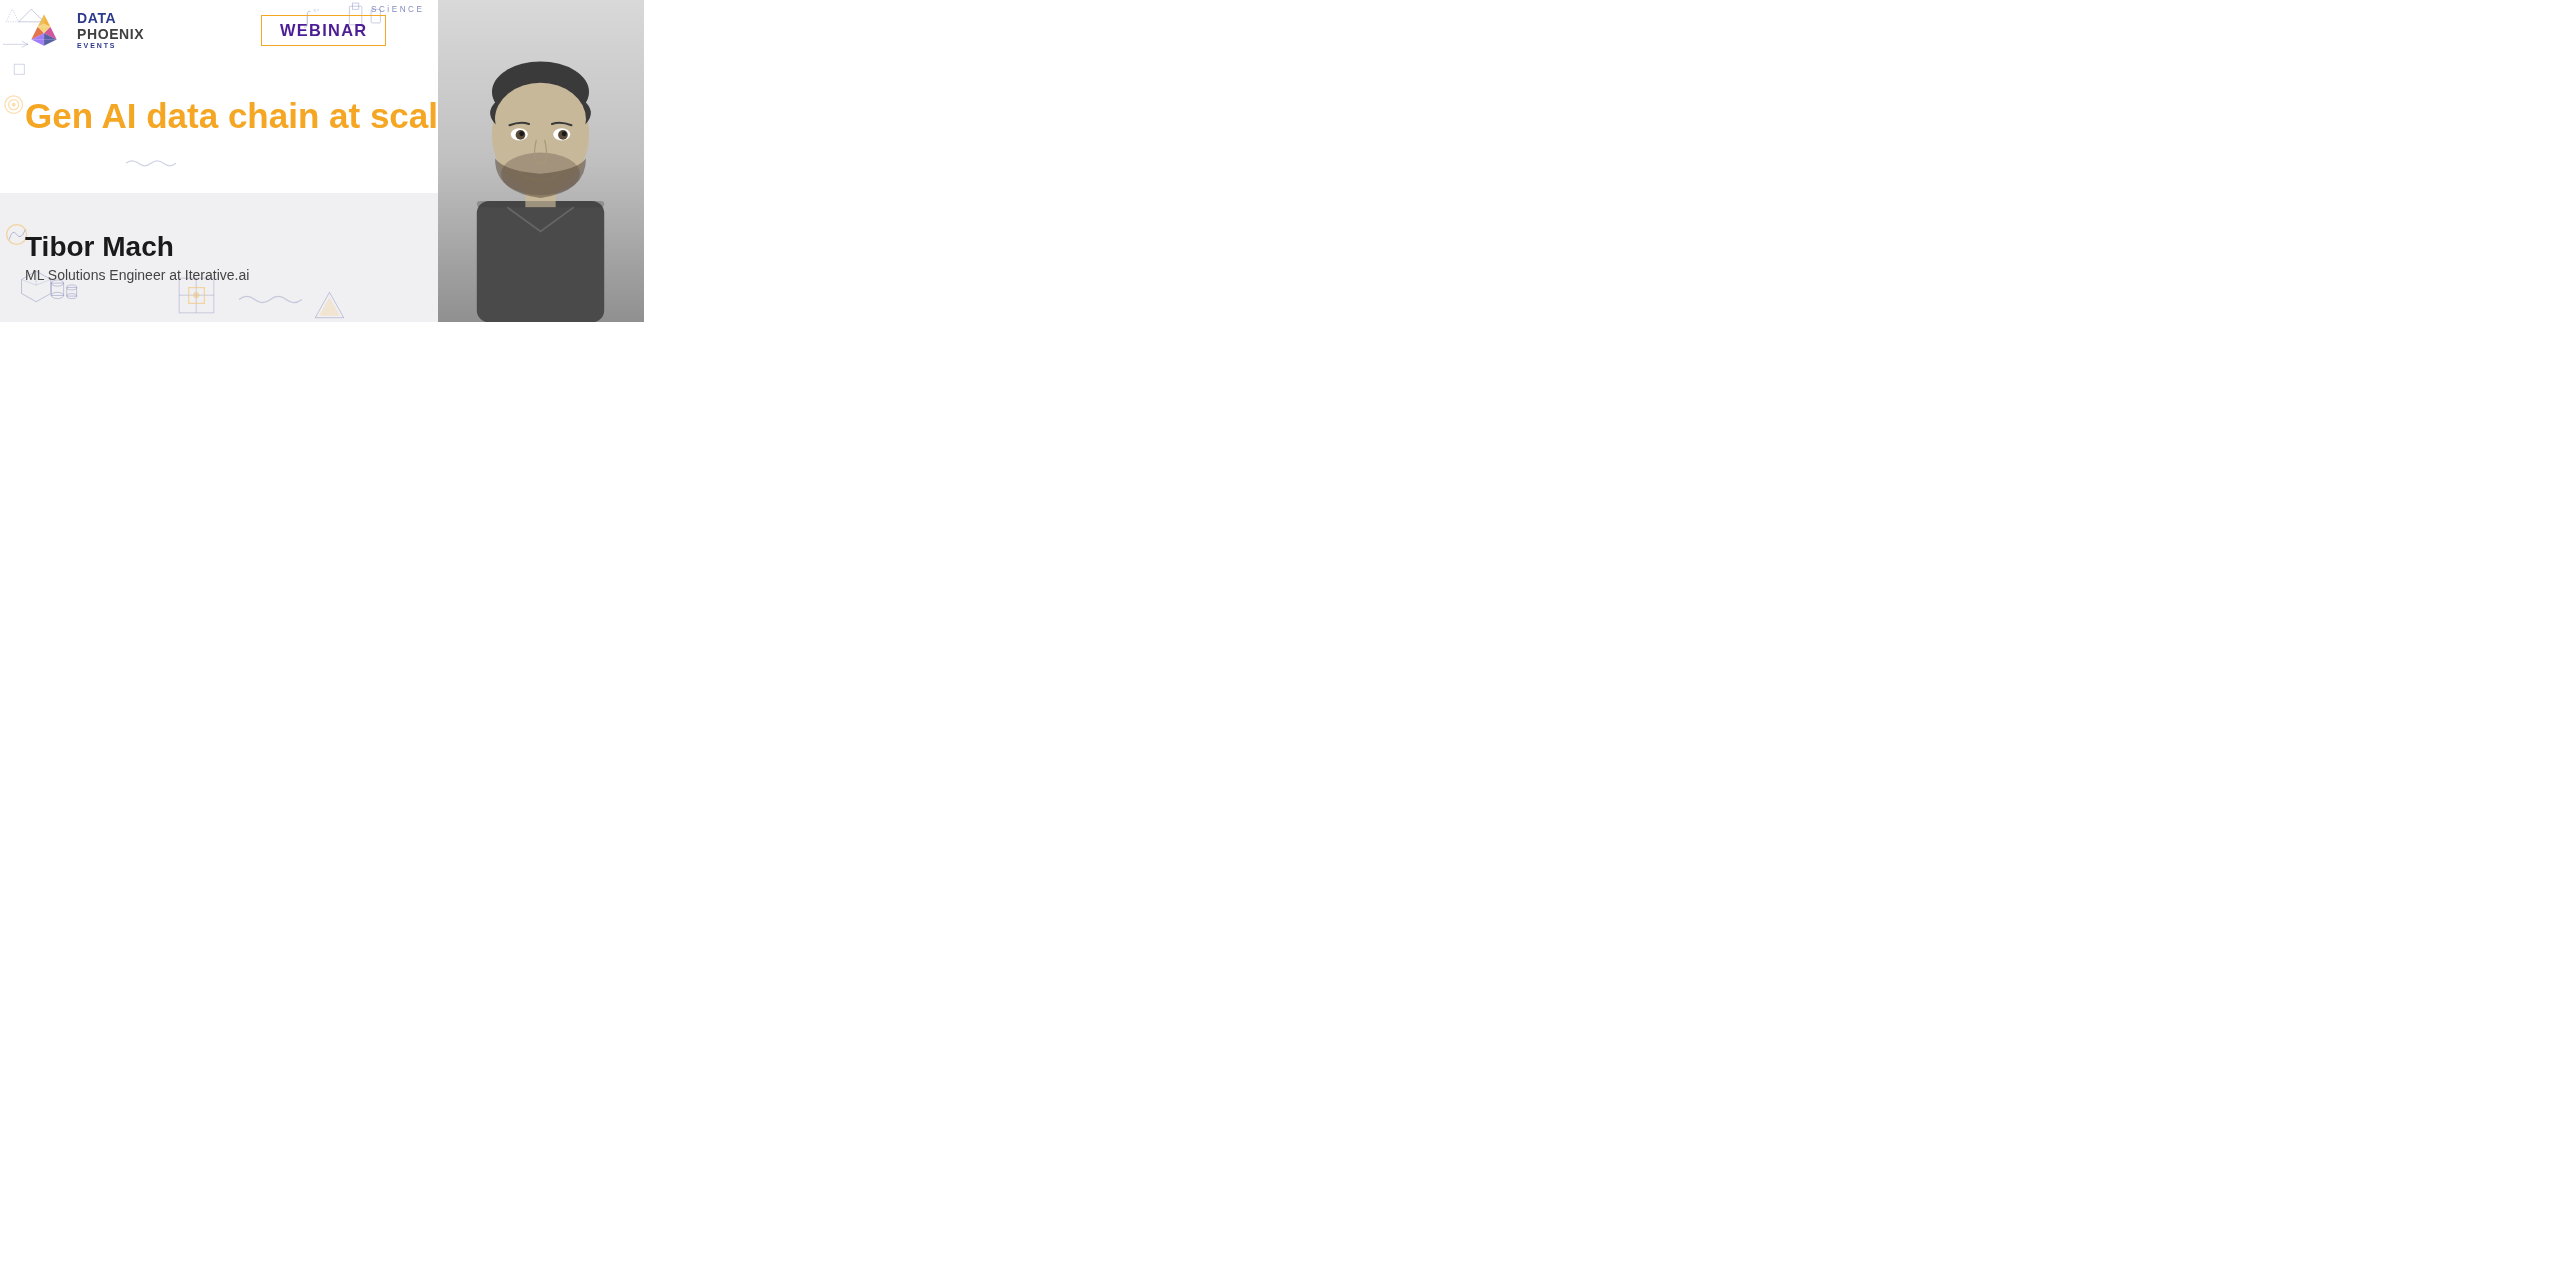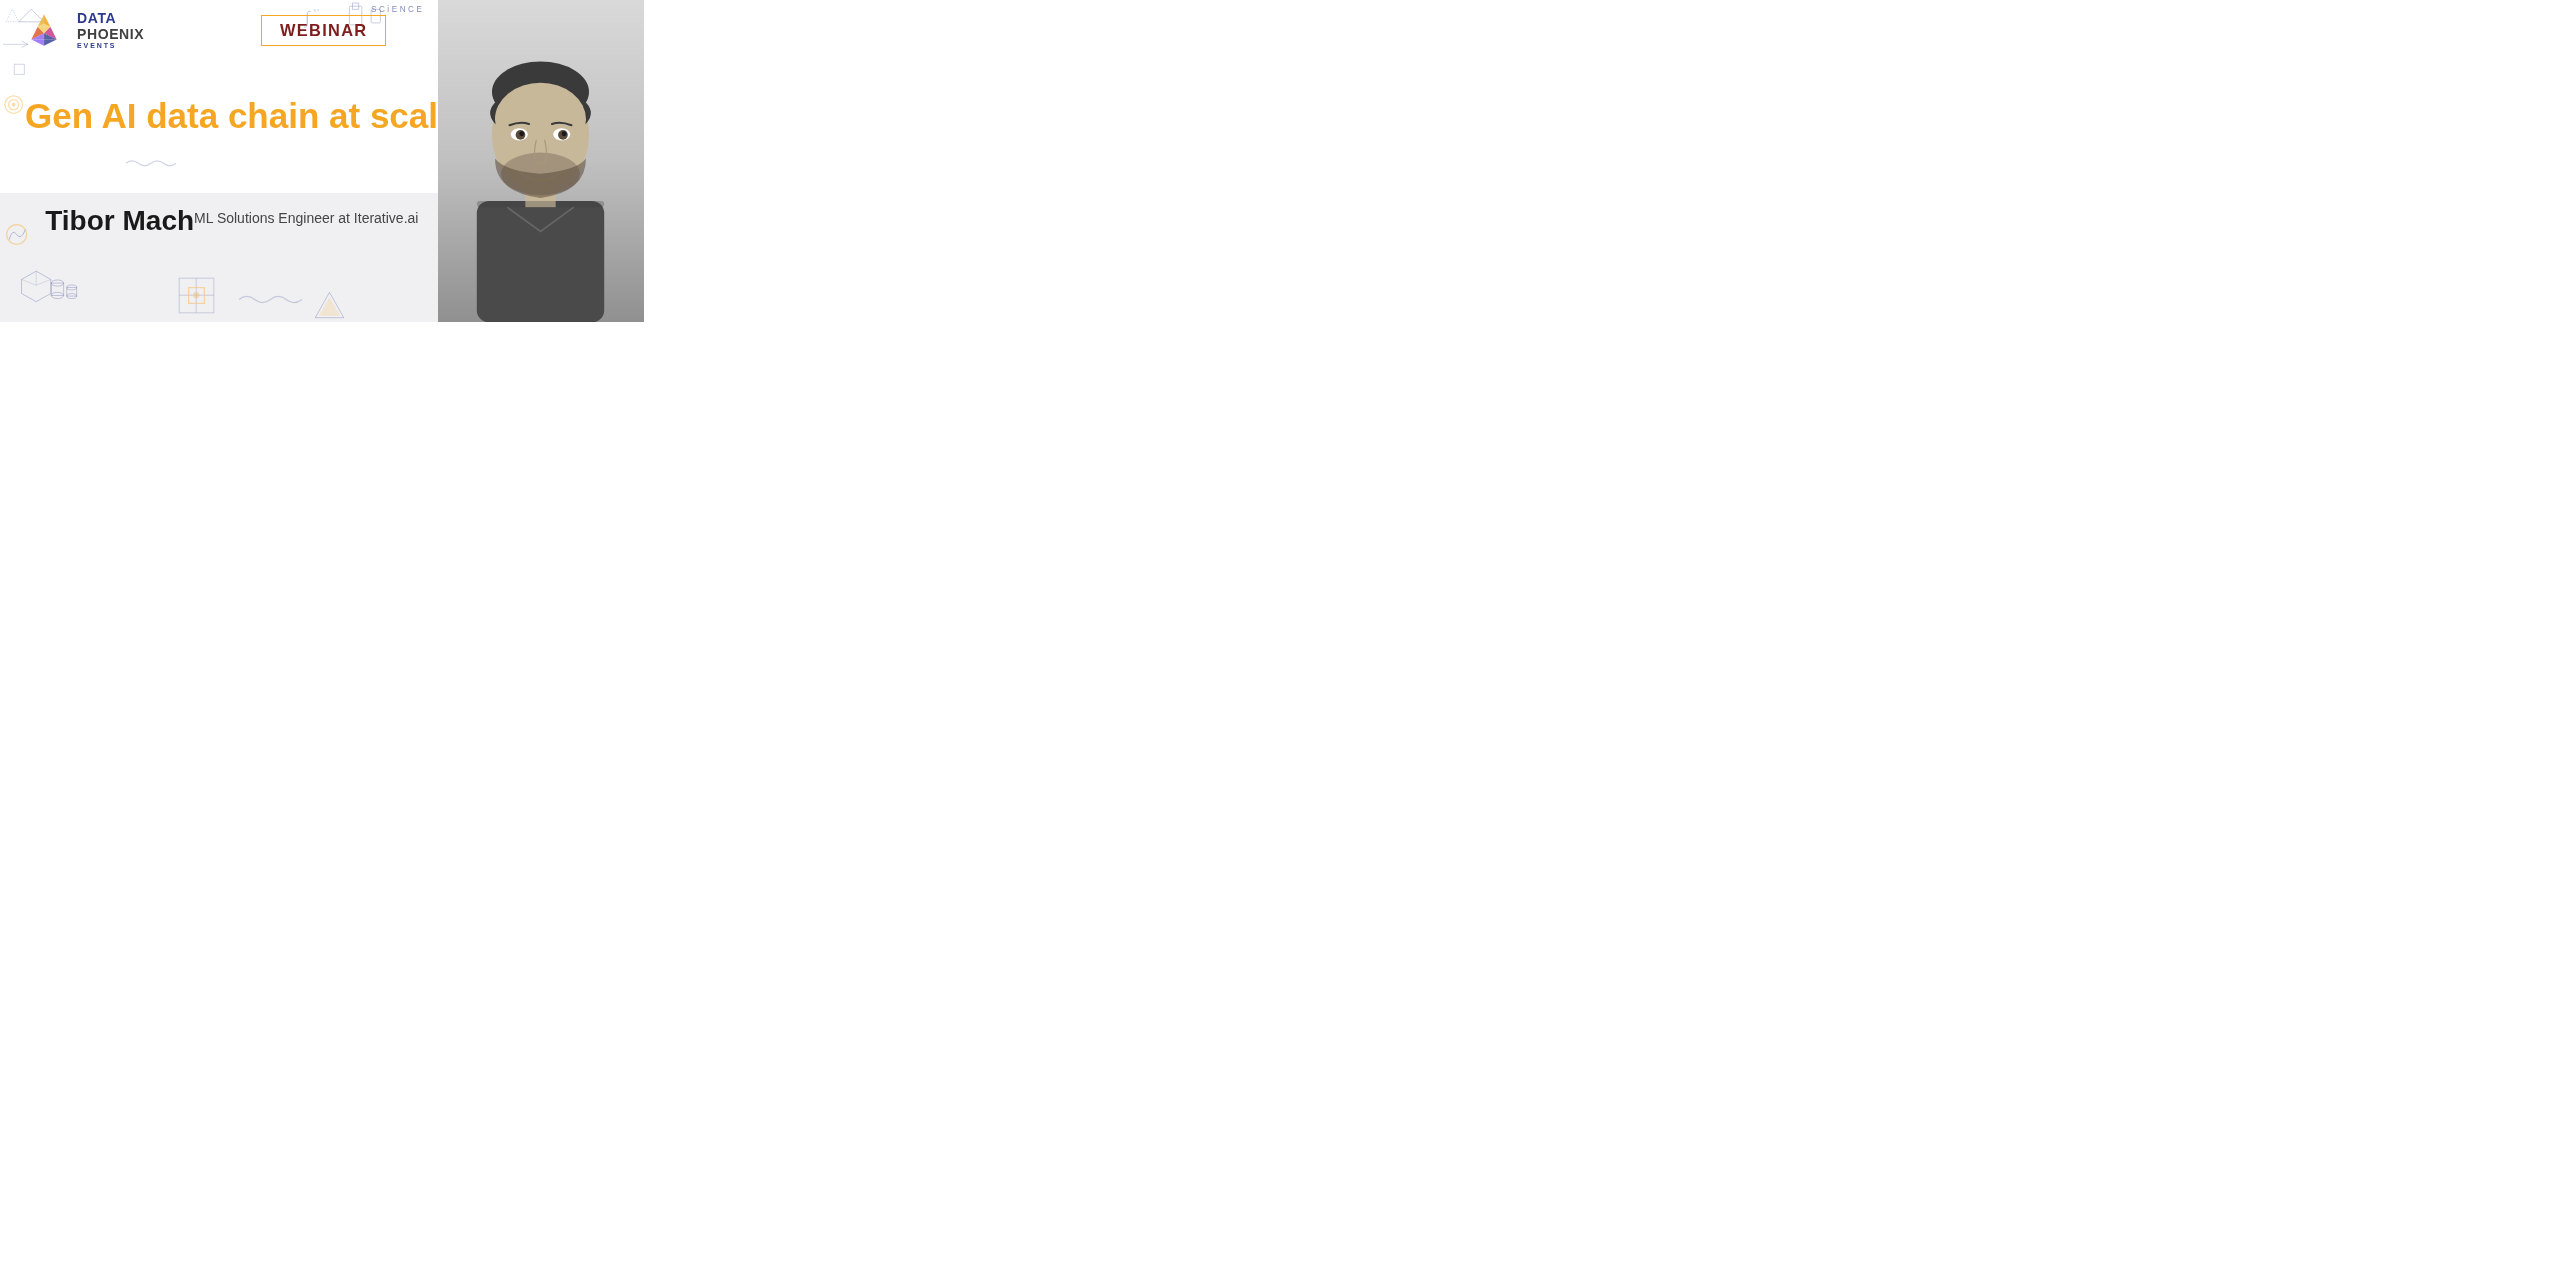--- a/index.html
+++ b/index.html
@@ -92,21 +92,21 @@
       border: 1.6px solid #f5a623;
       padding: 5px 17.6px;
       display: flex;
       align-items: center;
       justify-content: center;
     }
 
     .webinar-text {
       font-size: 16.4px;
       font-weight: 900;
-      color: #7f1d1d;
+      color: #4c1d95;
       letter-spacing: 1.3px;
     }
 
     
     .iterative-area {
       display: flex;
       align-items: center;
       gap: 8.8px;
     }
 
@@ -136,21 +136,21 @@
 
     
     .speaker-info {
       position: absolute;
       bottom: 0;
       left: 0;
       width: 72%;
       height: 40%;
       padding: 12.6px 25px;
       display: flex;
-      flex-direction: row;
+      flex-direction: column;
       justify-content: center;
       z-index: 10;
     }
 
     .speaker-name {
       font-size: 28px;
       font-weight: 800;
       color: #1a1a1a;
       line-height: 1.1;
     }

